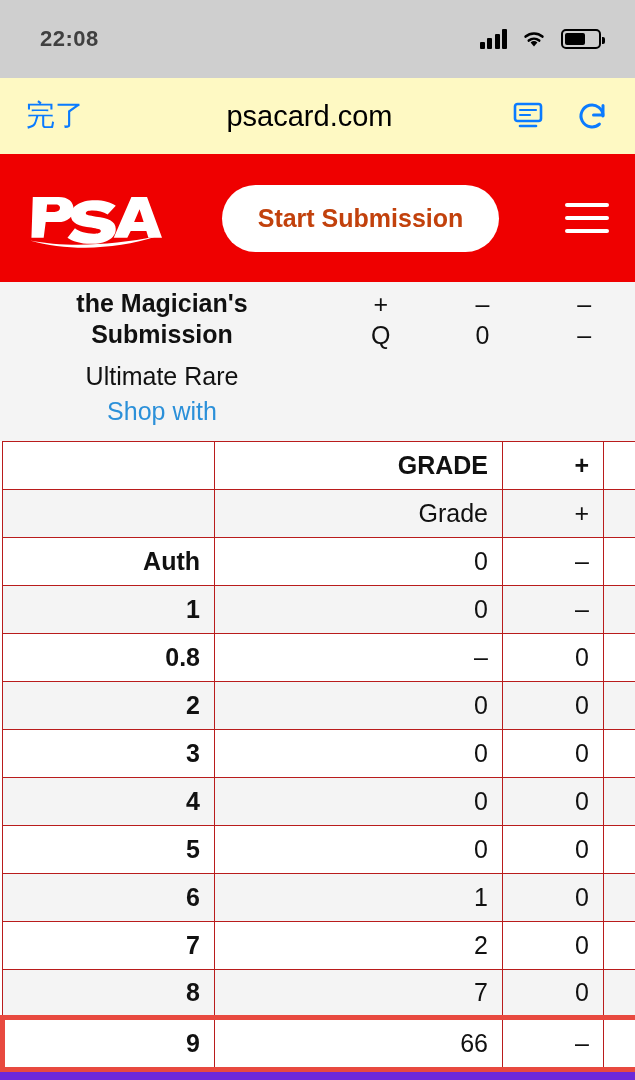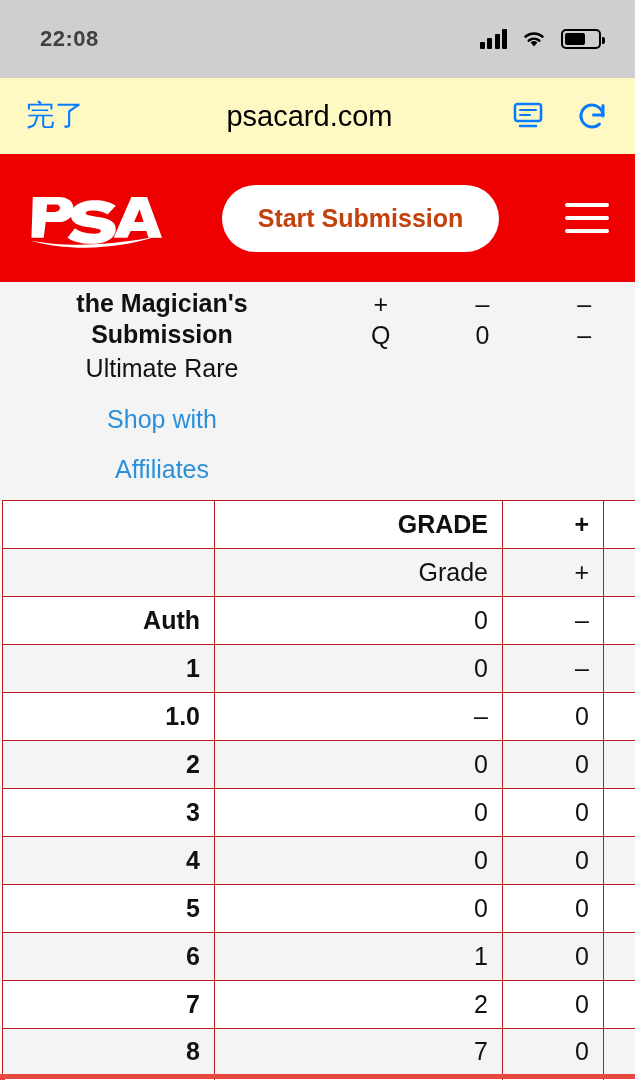--- a/index.html
+++ b/index.html
@@ -163,27 +163,27 @@
   .card-title-col .bold {
     font-size: 25px;
     font-weight: bold;
     color: #111;
     line-height: 1.24;
   }
   .card-title-col .plain {
     font-size: 25px;
     color: #111;
     line-height: 1.3;
-    margin-top: 2px;
+    margin-top: 10px;
   }
   .card-title-col .shop-link {
     font-size: 25px;
     color: #2b90d9;
     line-height: 1.3;
-    margin-top: 18px;
+    margin-top: 2px;
   }
   .card-nums {
     flex: 1;
     display: flex;
   }
   .card-nums .col {
     flex: 1;
     text-align: center;
     font-size: 25px;
     color: #111;
@@ -304,21 +304,20 @@
 </div>
 
 <div class="page">
 
   <div class="card-block">
     <div class="card-title-col">
       <div class="bold">the Magician's</div>
       <div class="bold">Submission</div>
       <div class="plain">Ultimate Rare</div>
       <div class="shop-link">Shop with</div>
-      <div class="shop-link">Affiliates</div>
     </div>
     <div class="card-nums">
       <div class="col">
         <div>+</div>
         <div>Q</div>
       </div>
       <div class="col">
         <div>–</div>
         <div>0</div>
       </div>
@@ -357,21 +356,21 @@
         <td>–</td>
         <td class="narrow"></td>
       </tr>
       <tr class="alt">
         <td class="lbl">1</td>
         <td>0</td>
         <td>–</td>
         <td class="narrow"></td>
       </tr>
       <tr>
-        <td class="lbl">1.0</td>
+        <td class="lbl">0.8</td>
         <td>–</td>
         <td>0</td>
         <td class="narrow"></td>
       </tr>
       <tr class="alt">
         <td class="lbl">2</td>
         <td>0</td>
         <td>0</td>
         <td class="narrow"></td>
       </tr>

